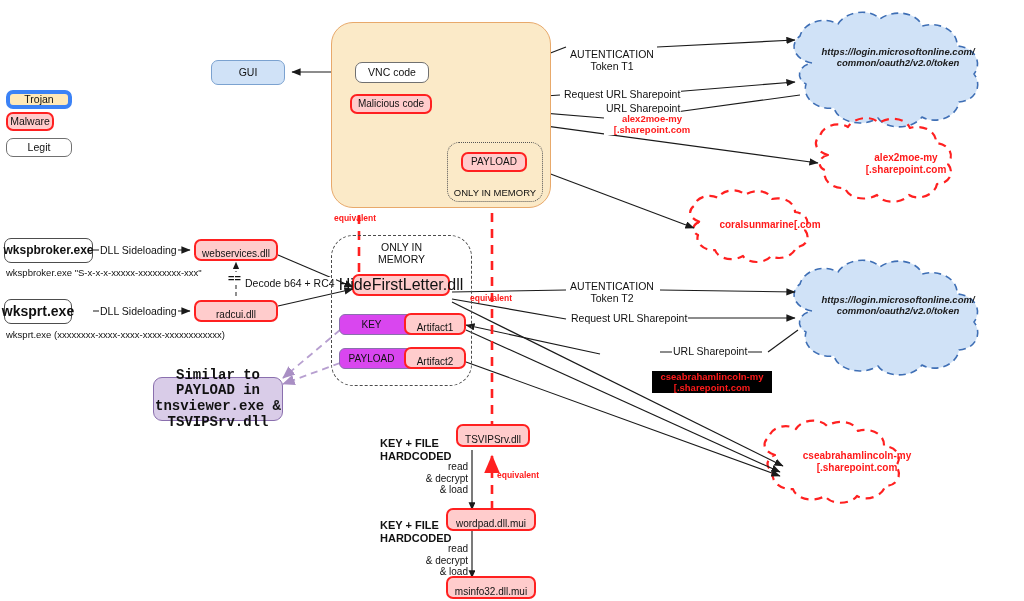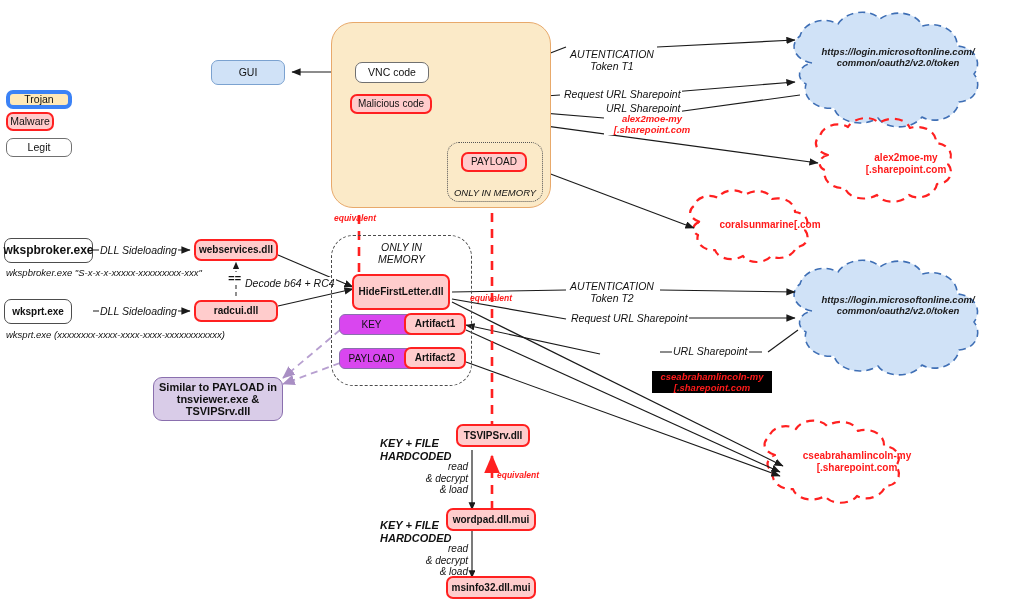--- a/index.html
+++ b/index.html
@@ -35,21 +35,22 @@
   .n-trojan{
     background:#ffe9b8;
     border:4px solid #3b82f6;
     color:#111;
     align-items:center;
   }
   .n-malware{
     background:#ffcccc;
     border:2px solid #ff2020;
     color:#111;
-    font-weight:bold;
+    font-weight:normal;
+    align-items:flex-end;
   }
   .n-malware-plain{
     background:#ffcccc;
     border:2px solid #ff2020;
     color:#111;
   }
   .n-legit{
     background:#ffffff;
     border:1.6px solid #707070;
     color:#111;
@@ -68,21 +69,22 @@
   .n-purple{
     background:#d946ef;
     border:1.6px solid #8a6fae;
     color:#111;
   }
   .n-purple-bold{
     background:#d9cce8;
     border:1.6px solid #8a6fae;
     color:#111;
     font-weight:bold;
-    font-size:11px;
+    font-size:14px;
+    font-family:Liberation Mono, monospace;
   }
   
   .grp-tnsviewer{
     position:absolute;
     box-sizing:border-box;
     background:#fbeac8;
     border:1.5px solid #e8a96b;
     border-radius:22px;
   }
   .grp-title{
@@ -103,21 +105,20 @@
     box-sizing:border-box;
     border:1.4px dashed #4a4a4a;
     border-radius:22px;
     background:transparent;
   }
   .label{
     position:absolute;
     color:#111;
     white-space:pre-line;
     line-height:1.16;
-    font-style:italic;
   }
   .label.red{ color:#ff1a1a; font-weight:bold; }
   .label.center{ text-align:center; }
   .label.right{ text-align:right; }
   .cloud-text{
     position:absolute;
     text-align:center;
     font-weight:bold;
     line-height:1.2;
     pointer-events:none;
@@ -318,21 +319,21 @@
 
   <div class="node n-blue" style="left:211px;top:60px;width:74px;height:25px;font-size:10.5px;">
     <span>GUI</span>
   </div>
 
   <div class="node n-legit-bold" style="left:4px;top:238px;width:89px;height:25px;font-size:12px;">
     <span>wkspbroker.exe</span>
   </div>
   <div class="label" style="left:6px;top:267px;font-size:9.5px;">wkspbroker.exe "S-x-x-x-xxxxx-xxxxxxxxx-xxx"</div>
 
-  <div class="node n-legit-bold" style="left:4px;top:299px;width:68px;height:25px;font-size:10px;">
+  <div class="node n-legit-bold" style="left:4px;top:299px;width:68px;height:25px;font-size:14px;">
     <span>wksprt.exe</span>
   </div>
   <div class="label" style="left:6px;top:329px;font-size:9.5px;">wksprt.exe  (xxxxxxxx-xxxx-xxxx-xxxx-xxxxxxxxxxxx)</div>
 
   <div class="label" style="left:99px;top:244px;font-size:10.5px;background:#fff;padding:0 1px;">DLL Sideloading</div>
   <div class="label" style="left:99px;top:305px;font-size:10.5px;background:#fff;padding:0 1px;">DLL Sideloading</div>
 
   <div class="node n-malware" style="left:194px;top:239px;width:84px;height:22px;font-size:10px;">
     <span>webservices.dll</span>
   </div>
@@ -340,21 +341,21 @@
     <span>radcui.dll</span>
   </div>
 
   <div class="label" style="left:228px;top:272px;font-size:11px;font-weight:bold;background:#fff;">==</div>
   <div class="label" style="left:244px;top:277px;font-size:10.5px;background:#fff;padding:0 1px;">Decode b64 + RC4</div>
 
   <div class="grp-dashed-round" style="left:331px;top:235px;width:141px;height:151px;"></div>
   <div class="label center" style="left:331px;top:241px;width:141px;font-size:10.5px;">ONLY IN
 MEMORY</div>
 
-  <div class="node n-malware" style="left:352px;top:274px;width:98px;height:36px;font-size:10px;">
+  <div class="node n-malware" style="left:352px;top:274px;width:98px;height:22px;font-size:16px;">
     <span>HideFirstLetter.dll</span>
   </div>
 
   <div class="node n-purple" style="left:339px;top:314px;width:91px;height:21px;font-size:10px;border-radius:6px;">
     <span style="margin-right:26px;">KEY</span>
   </div>
   <div class="node n-malware" style="left:404px;top:313px;width:62px;height:22px;font-size:10px;">
     <span>Artifact1</span>
   </div>
 

